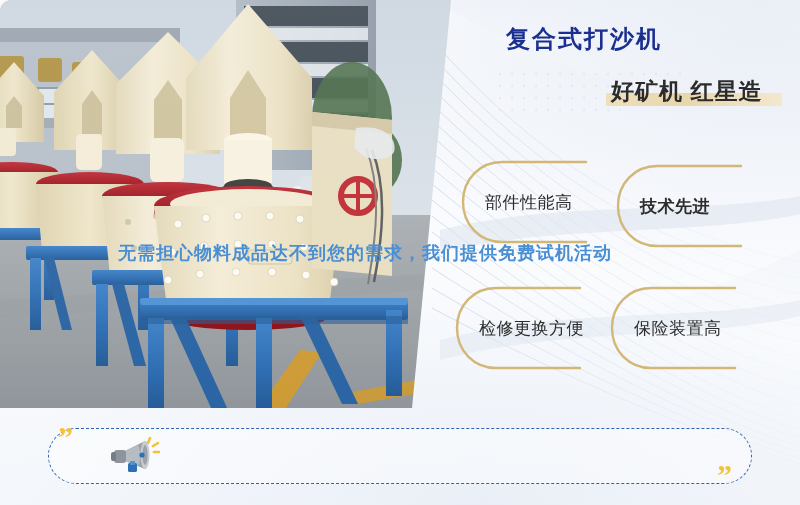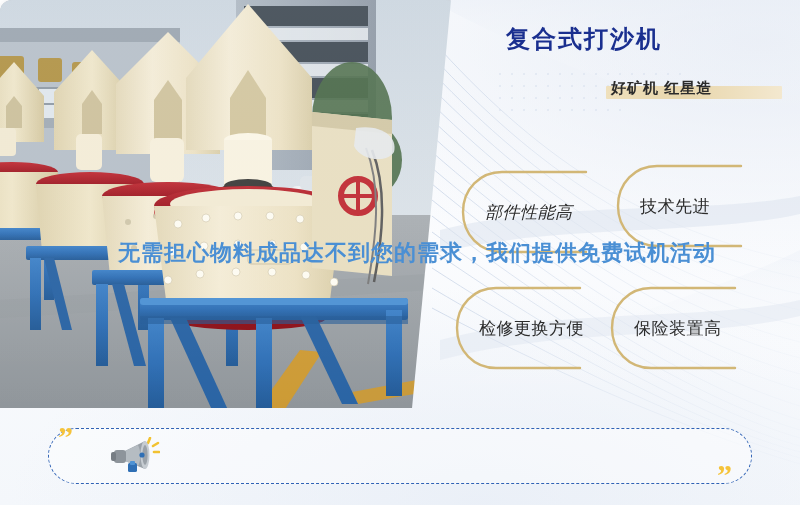--- a/index.html
+++ b/index.html
@@ -71,21 +71,21 @@
   }
   .sub-hl {
     position: absolute;
     left: -5px; bottom: -3px;
     width: 176px; height: 13px;
     background: linear-gradient(90deg, #efe0bc 0%, #e8d6ac 45%, #f3e8cf 100%);
     border-radius: 1px;
   }
   .title-sub {
     position: relative;
-    font-size: 15px;
+    font-size: 23px;
     font-weight: bold;
     letter-spacing: 1px;
     color: #2b2b2b;
   }
 
   
   .badge {
     position: absolute;
     width: 148px;
     height: 86px;
@@ -98,39 +98,39 @@
   .badge .btext {
     position: absolute;
     left: 27px; top: 50%;
     transform: translateY(-50%);
     font-size: 17px;
     color: #2c2c2c;
     white-space: nowrap;
     letter-spacing: .5px;
   }
 
-  .badge-0 { left: 458px; top: 169px; font-style: italic; }
-  .badge-1 { left: 613px; top: 163px; }
+  .badge-0 { left: 458px; top: 159px; }
+  .badge-1 { left: 613px; top: 163px; font-weight: bold; }
   .badge-2 { left: 452px; top: 285px; }
   .badge-3 { left: 607px; top: 285px; }
 
   
   .banner {
     position: absolute;
     left: 48px; top: 428px;
     width: 704px; height: 56px;
     border: 1px dashed #2f62b5;
     border-radius: 28px;
     background: rgba(255,255,255,.45);
   }
   .banner-text {
     position: absolute;
     left: 118px; top: 50%;
     transform: translateY(-50%);
-    font-size: 22px;
+    font-size: 18px;
     font-weight: bold;
     color: #4a8fd4;
     letter-spacing: 1px;
     white-space: nowrap;
   }
   .quote {
     position: absolute;
     color: #f5c33a;
     font-size: 30px;
     font-weight: bold;

